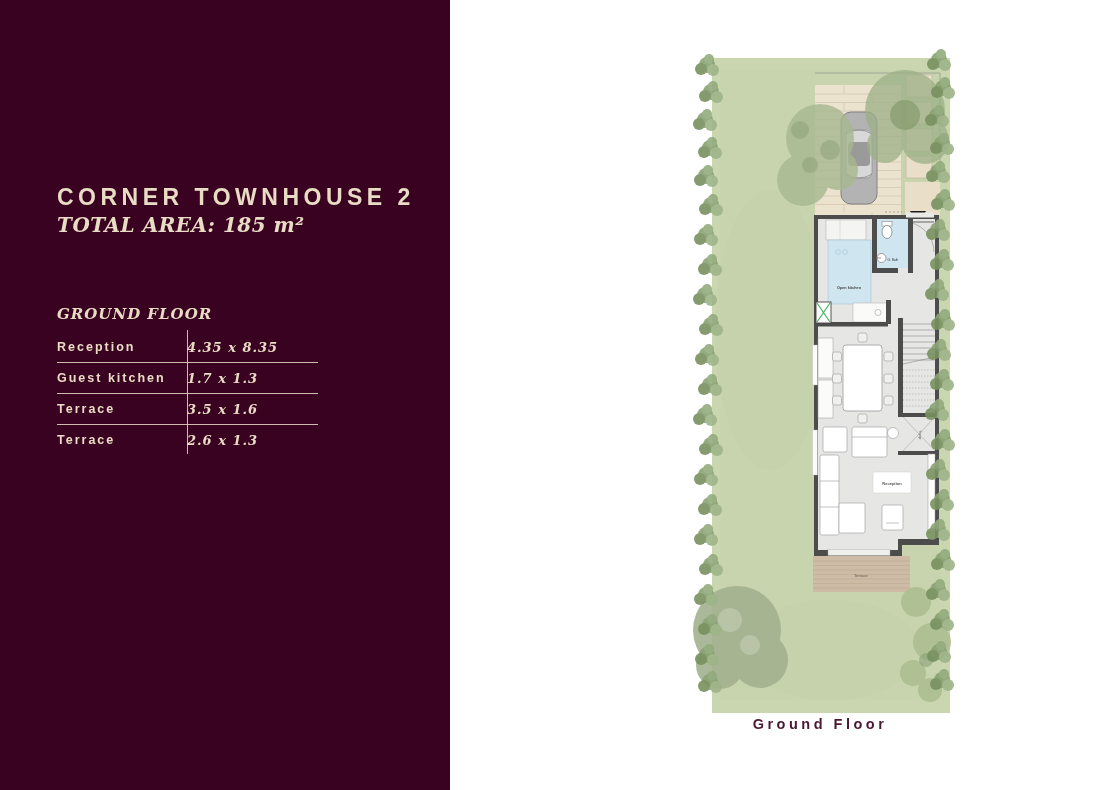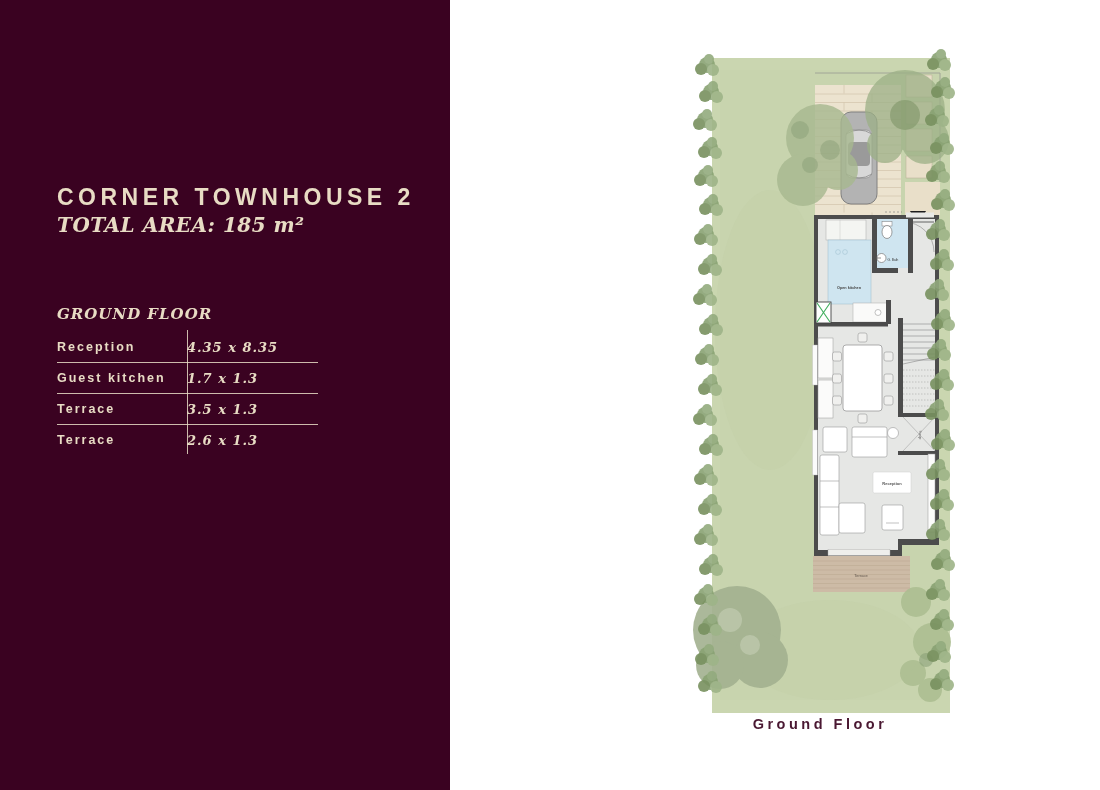--- a/index.html
+++ b/index.html
@@ -48,21 +48,21 @@
       <div class="spec-row sep">
         <div class="spec-label">Reception</div>
         <div class="spec-value">4.35 x 8.35</div>
       </div>
       <div class="spec-row sep">
         <div class="spec-label">Guest kitchen</div>
         <div class="spec-value">1.7 x 1.3</div>
       </div>
       <div class="spec-row sep">
         <div class="spec-label">Terrace</div>
-        <div class="spec-value">3.5 x 1.3</div>
+        <div class="spec-value">3.5 x 1.6</div>
       </div>
       <div class="spec-row">
         <div class="spec-label">Terrace</div>
         <div class="spec-value">2.6 x 1.3</div>
       </div>
     </div>
   </div>
 
   <div class="plan-area">
     <svg class="plan-svg" width="280" height="700" viewBox="0 0 280 700">

